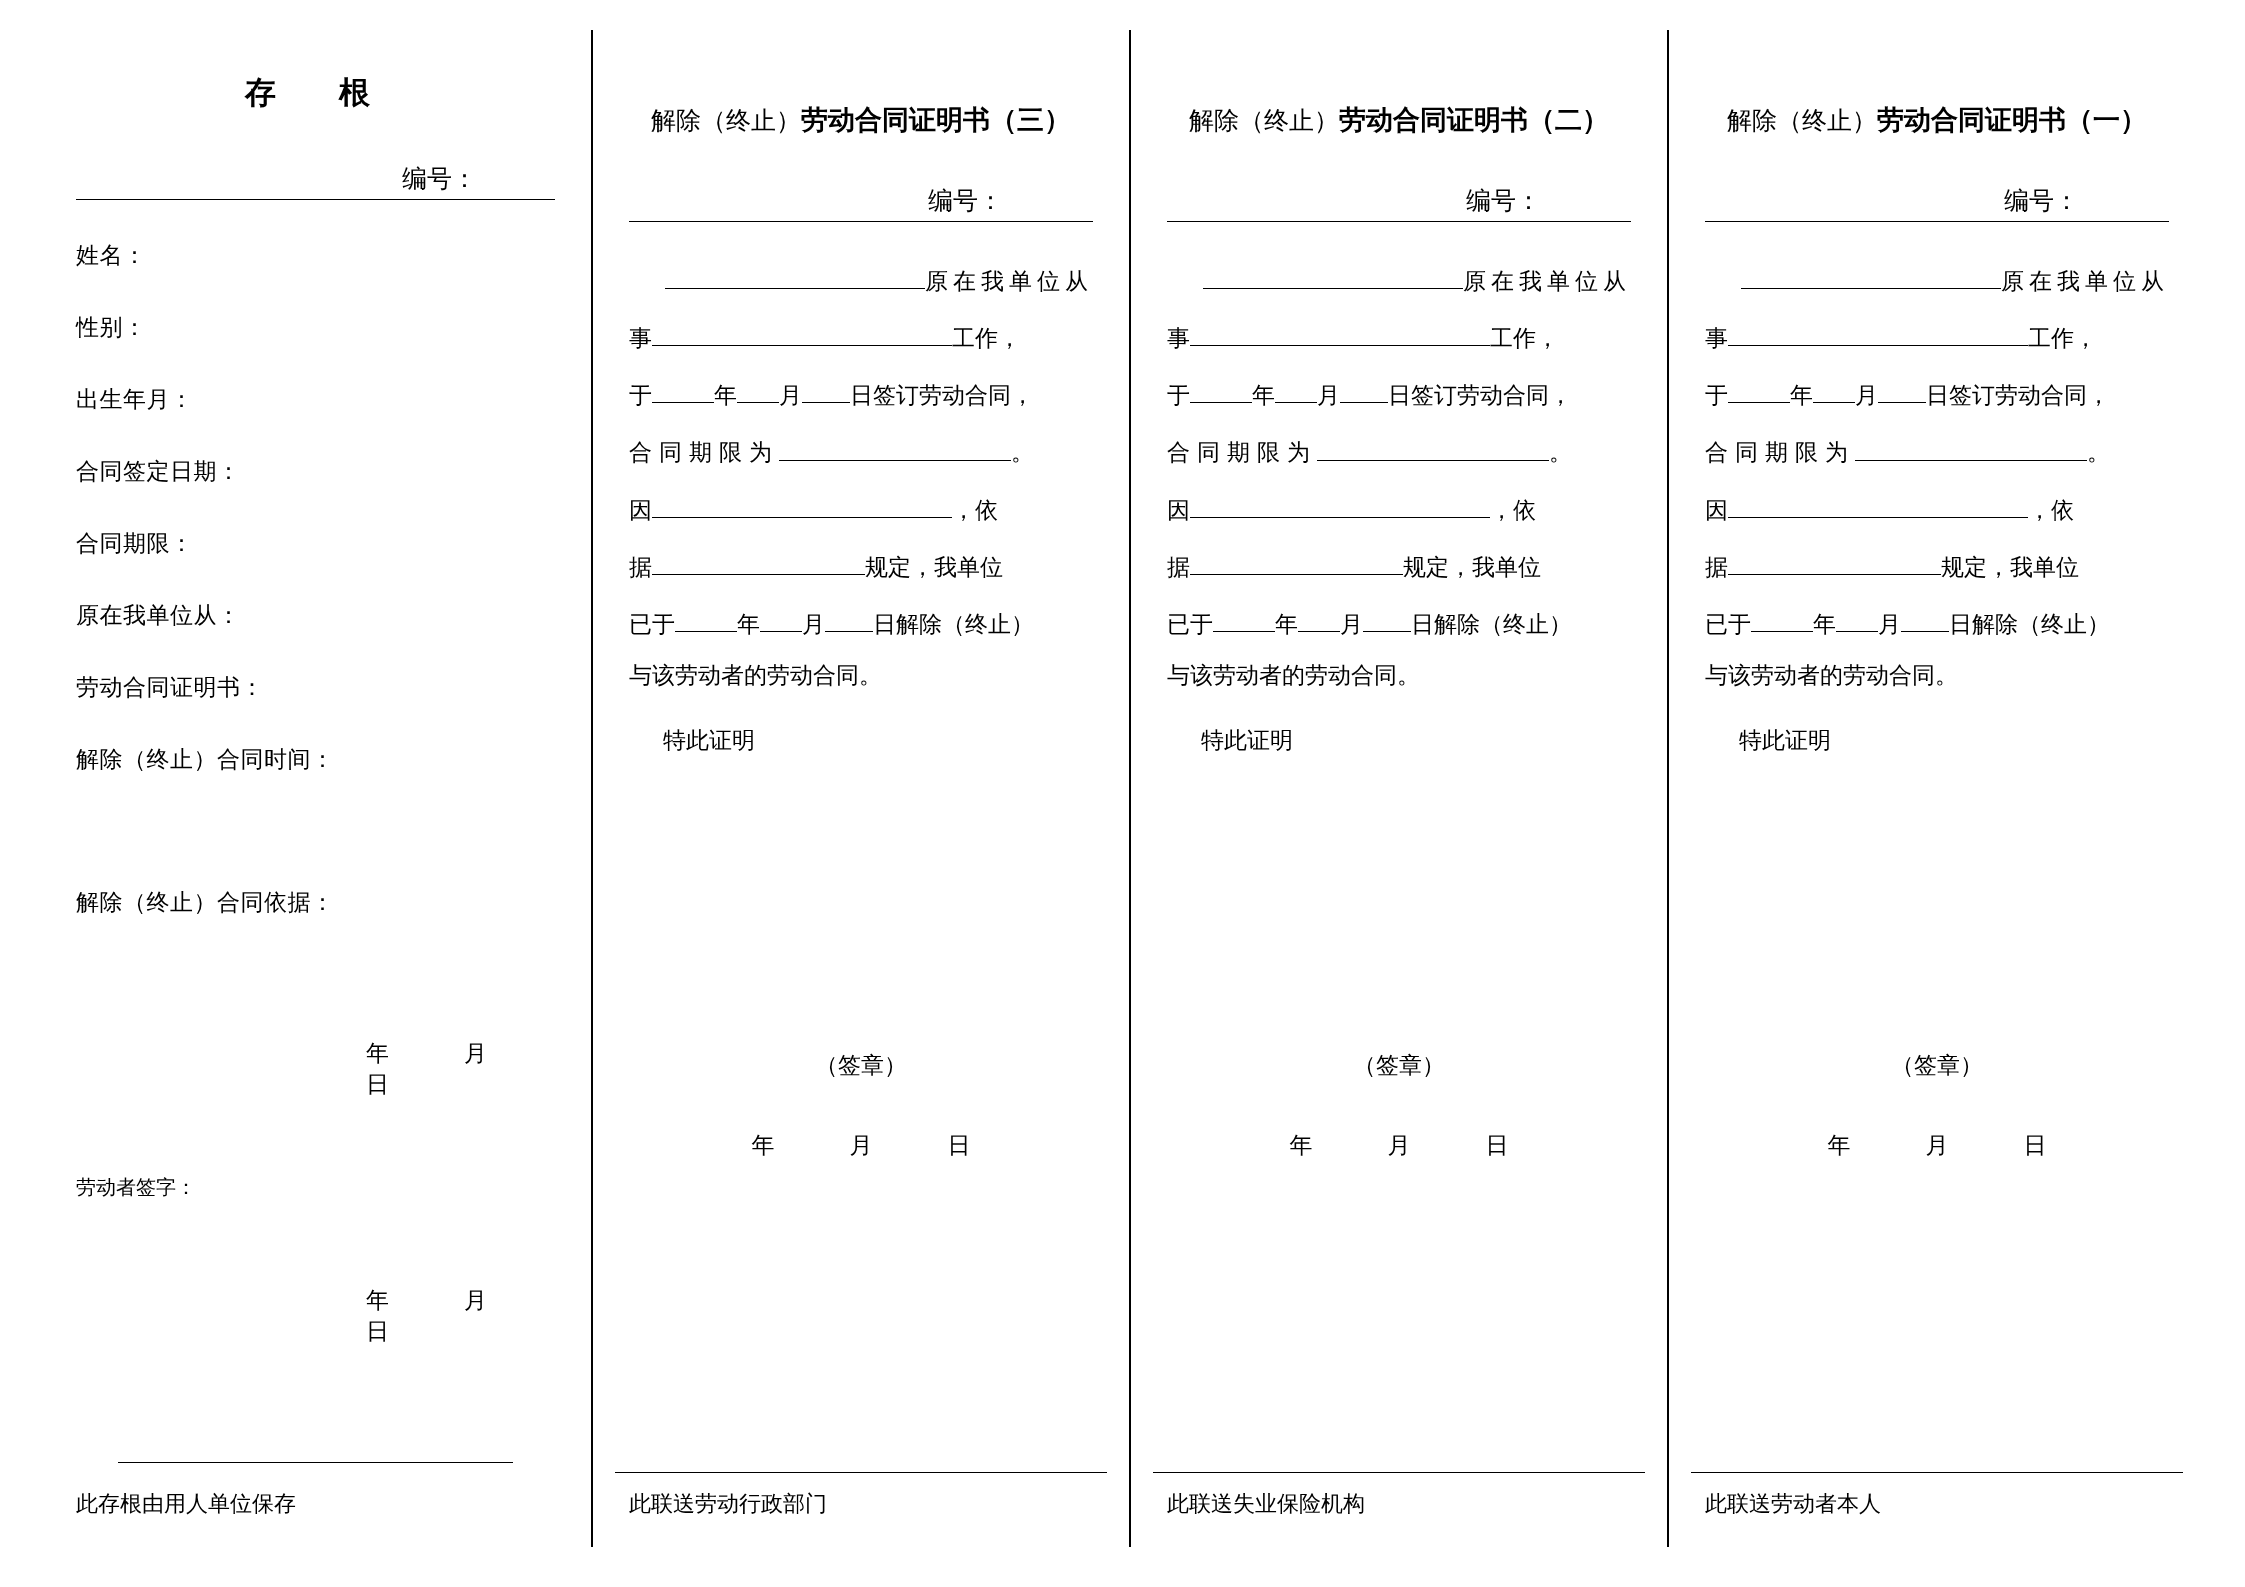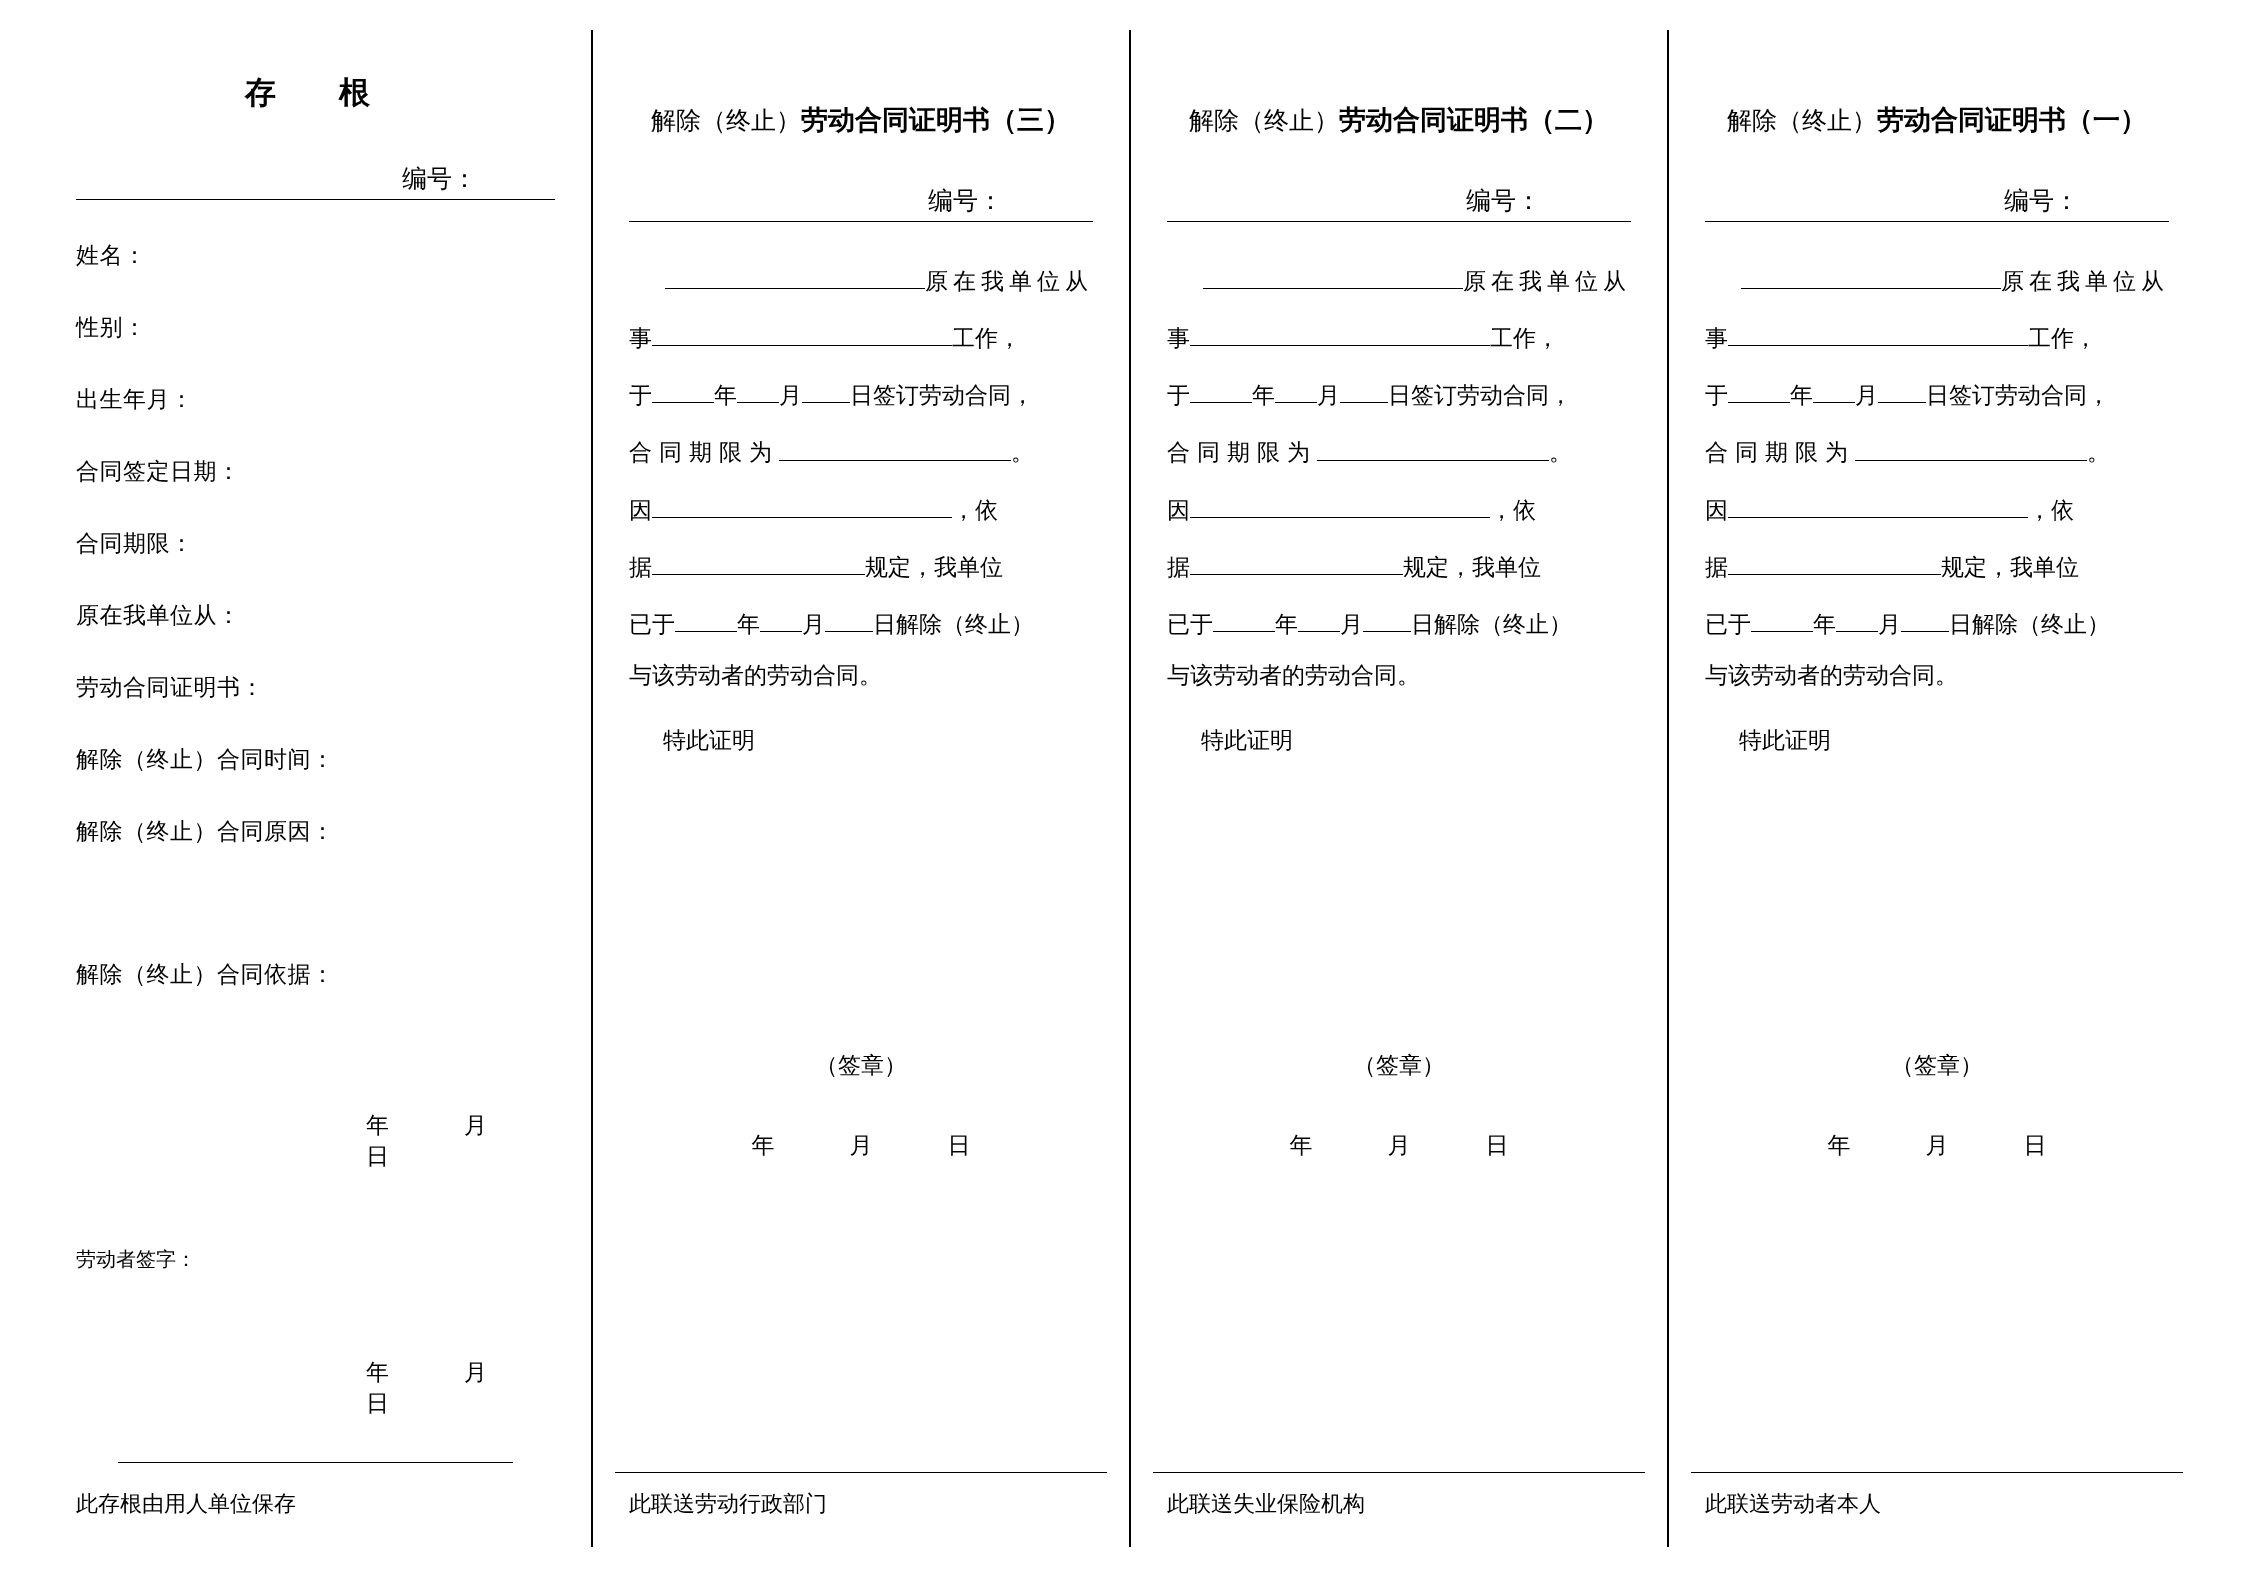--- a/index.html
+++ b/index.html
@@ -182,21 +182,20 @@
     </div>
 
     <div class="field first">姓名：</div>
     <div class="field">性别：</div>
     <div class="field">出生年月：</div>
     <div class="field">合同签定日期：</div>
     <div class="field">合同期限：</div>
     <div class="field">原在我单位从：</div>
     <div class="field">劳动合同证明书：</div>
     <div class="field">解除（终止）合同时间：</div>
-    <div class="field">解除（终止）合同原因：</div>
     <div class="field gap-big">解除（终止）合同依据：</div>
 
     <div class="stub-date">年　月　日</div>
 
     <div class="sign-field">劳动者签字：</div>
     <div class="stub-date2">年　月　日</div>
 
     <div class="stub-bottom-rule"></div>
     <div class="foot-note">此存根由用人单位保存</div>
   </div>

